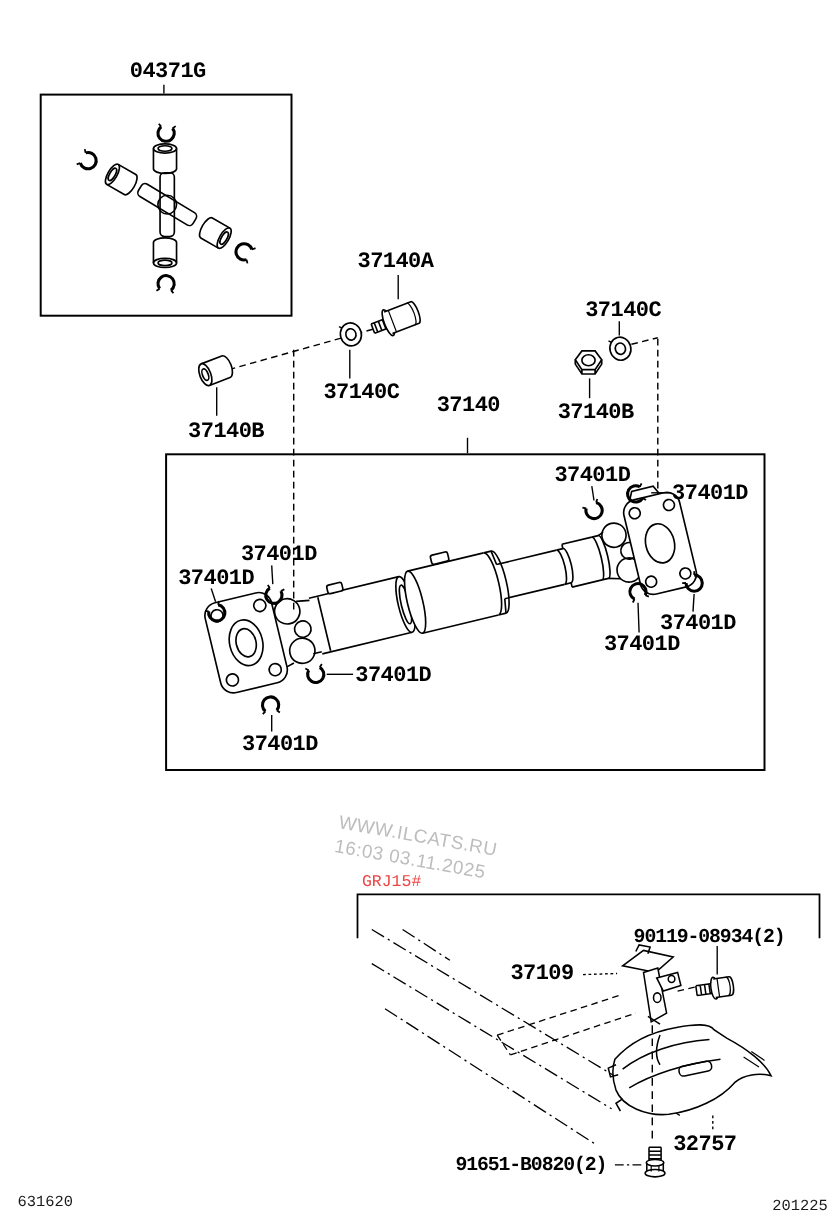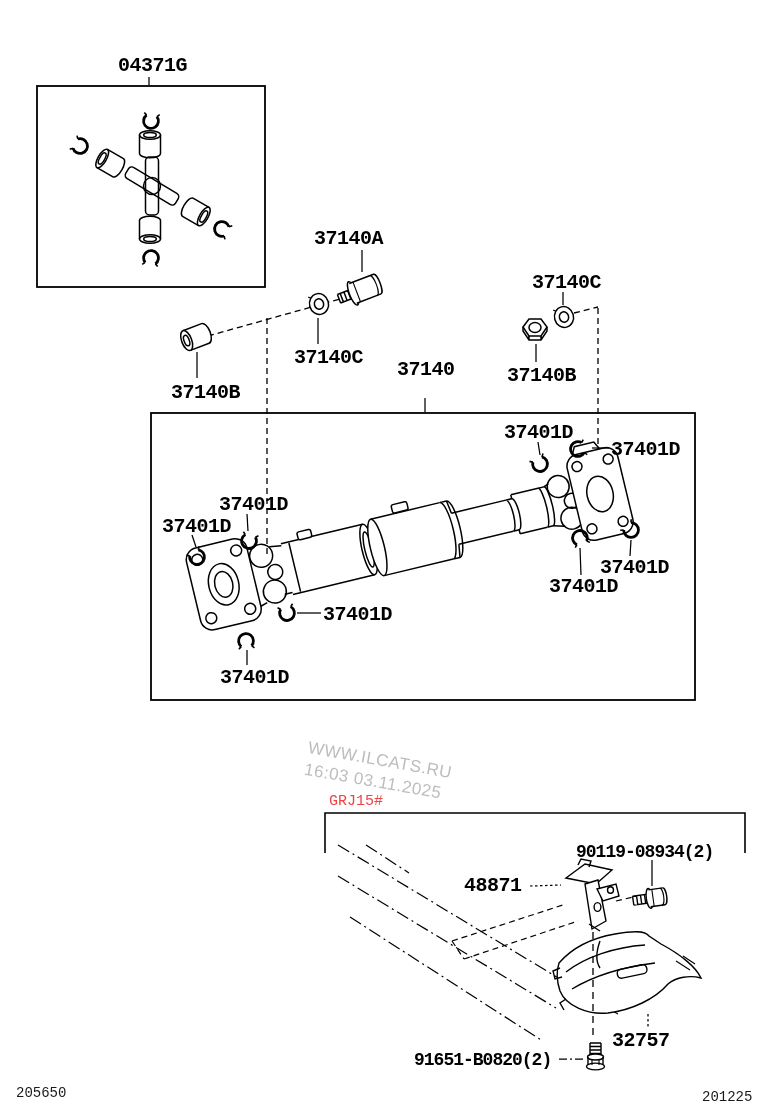--- a/index.html
+++ b/index.html
@@ -216,21 +216,21 @@
     <line x1="630" y1="556" x2="631" y2="540"></line>
     <line x1="581" y1="575" x2="580" y2="548"></line>
     <line x1="652" y1="860" x2="652" y2="886"></line>
     <line x1="530" y1="886" x2="561" y2="885" stroke-dasharray="2.5 2.5"></line>
     <line x1="648" y1="1014" x2="648" y2="1029" stroke-dasharray="2.5 2.5"></line>
     <line x1="559" y1="1059" x2="586" y2="1059" stroke-dasharray="8 3 2 3"></line>
   </g>
 </svg>
 
   <div class="plabel" style="left:118px;top:56px">04371G</div>
-  <div class="plabel" style="left:314px;top:229px">37140A</div>
+  <div class="plabel" style="left:325px;top:229px">37140A</div>
   <div class="plabel" style="left:294px;top:348px">37140C</div>
   <div class="plabel" style="left:171px;top:383px">37140B</div>
   <div class="plabel" style="left:532px;top:273px">37140C</div>
   <div class="plabel" style="left:507px;top:366px">37140B</div>
   <div class="plabel" style="left:397px;top:360px">37140</div>
 
   <div class="plabel" style="left:219px;top:495px">37401D</div>
   <div class="plabel" style="left:162px;top:517px">37401D</div>
   <div class="plabel" style="left:323px;top:605px">37401D</div>
   <div class="plabel" style="left:220px;top:668px">37401D</div>
@@ -238,20 +238,20 @@
   <div class="plabel" style="left:611px;top:440px">37401D</div>
   <div class="plabel" style="left:600px;top:558px">37401D</div>
   <div class="plabel" style="left:549px;top:577px">37401D</div>
 
   <div class="wm">
     <div>WWW.ILCATS.RU</div>
     <div>16:03 03.11.2025</div>
   </div>
 
   <div class="code" style="left:329px;top:794px">GRJ15#</div>
-  <div class="plabel" style="left:464px;top:876px">48871</div>
+  <div class="plabel" style="left:464px;top:876px">37109</div>
   <div class="plabel sm" style="left:576px;top:843px">90119-08934(2)</div>
   <div class="plabel" style="left:612px;top:1031px">32757</div>
   <div class="plabel sm" style="left:414px;top:1051px">91651-B0820(2)</div>
 
-  <div class="foot" style="left:16px;top:1086px">205650</div>
+  <div class="foot" style="left:16px;top:1086px">631620</div>
   <div class="foot" style="left:702px;top:1090px">201225</div>
 </div>
 
 </body></html>

